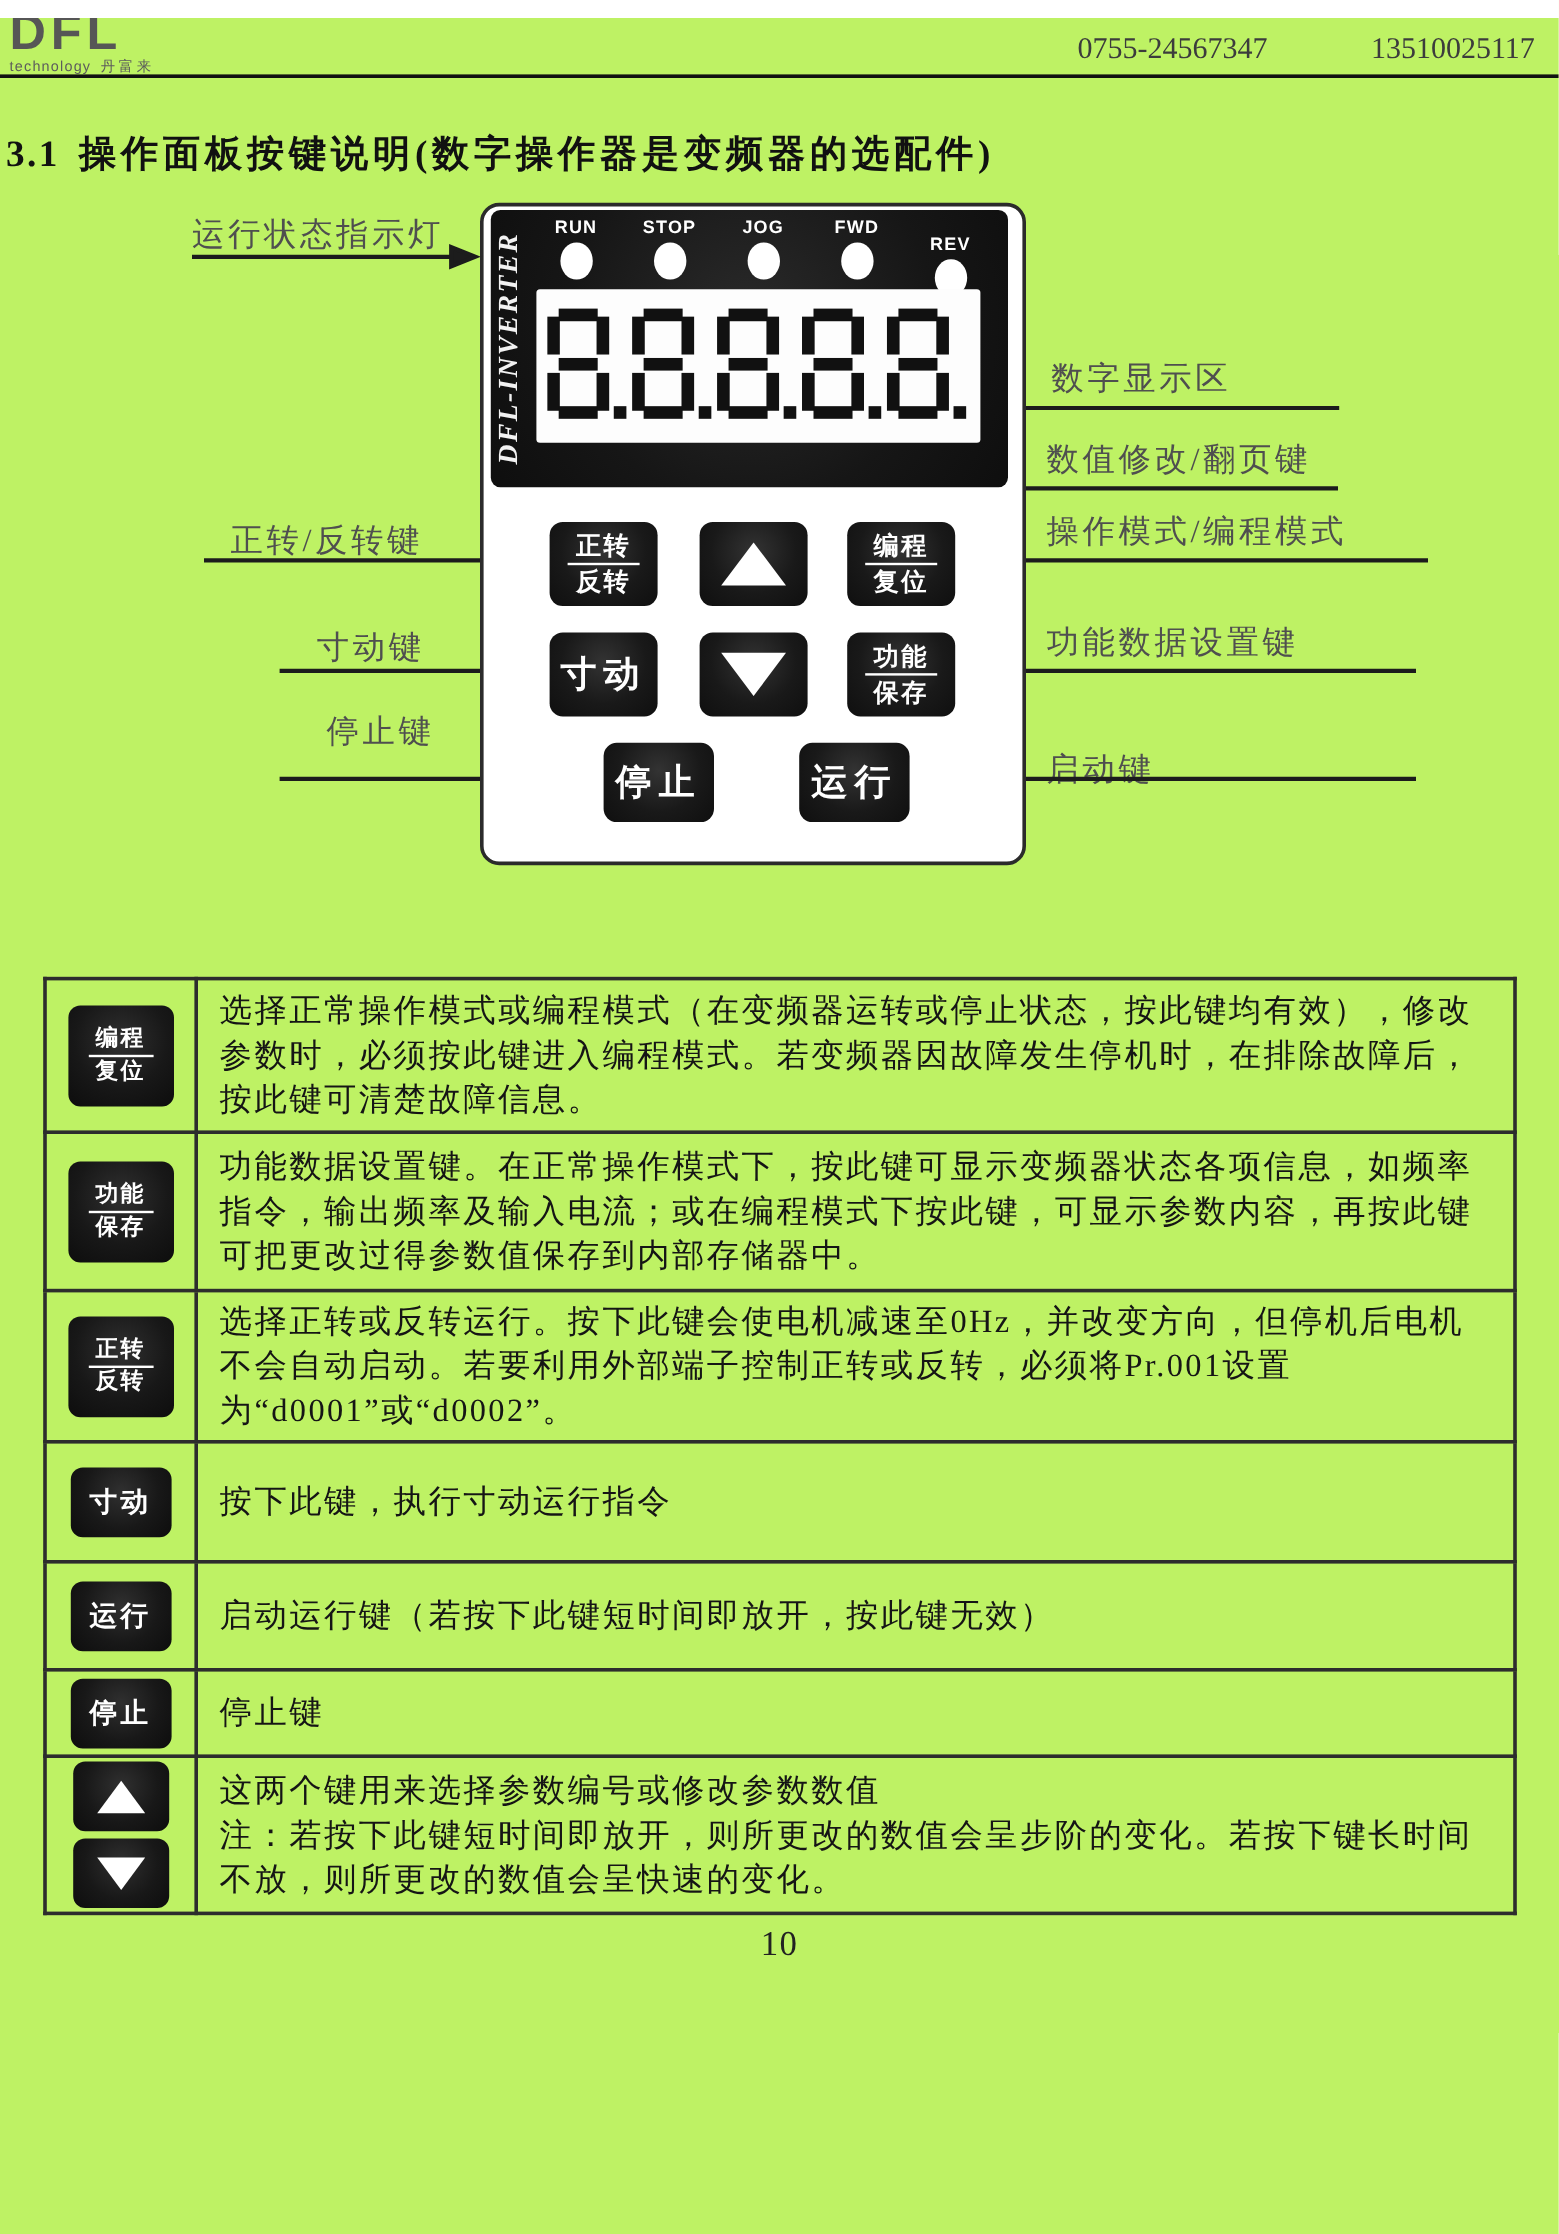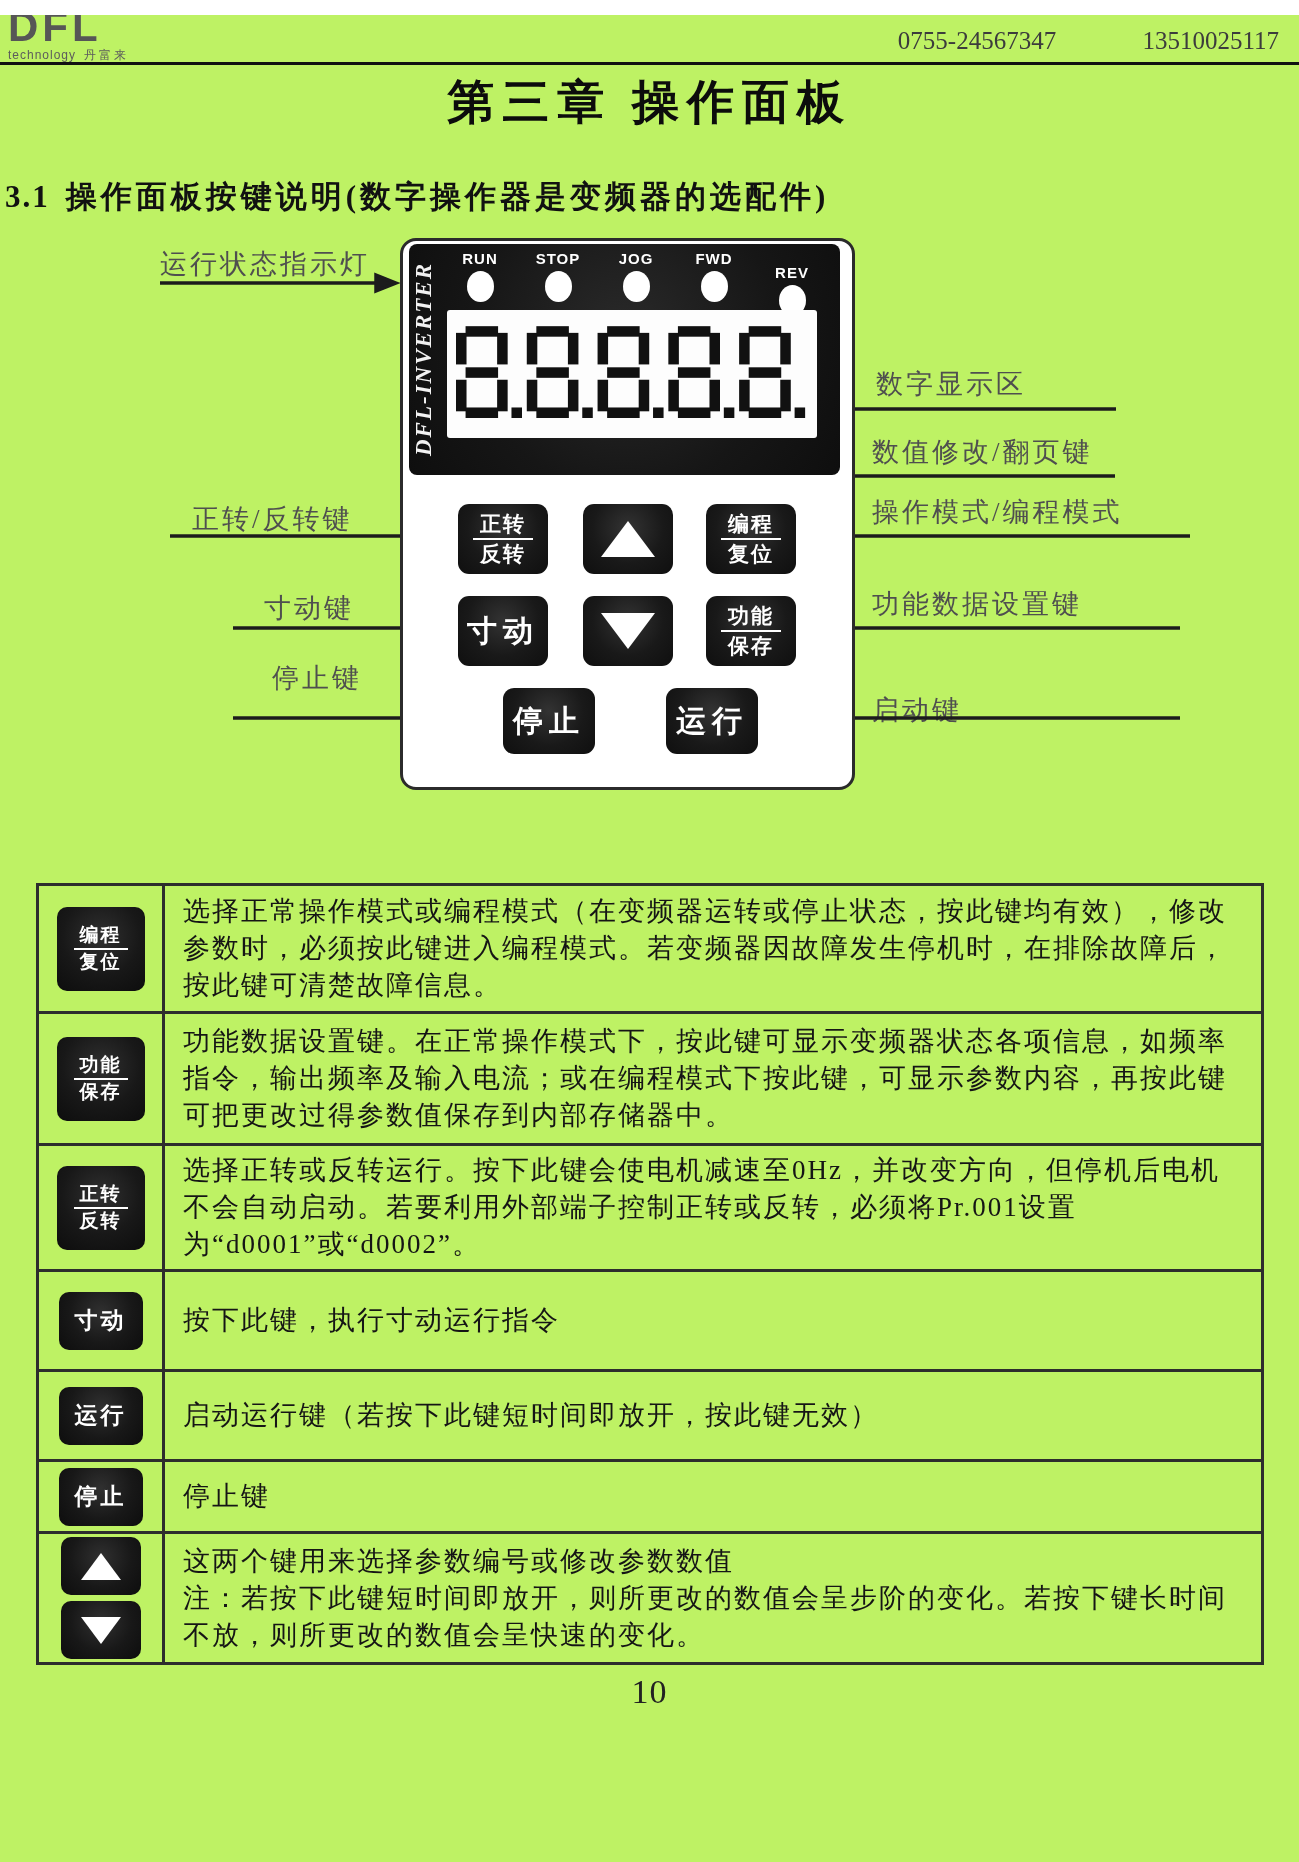--- a/index.html
+++ b/index.html
@@ -54,40 +54,39 @@
   .tkey.two { width:88px; height:84px; }
   .tkey.two span { font-size:19px; font-weight:bold; letter-spacing:2px; line-height:24px; }
   .tkey.two .top { border-bottom:2px solid #fff; padding:0 6px 1px; }
   .tkey.one { width:84px; height:58px; font-size:23px; font-weight:bold; letter-spacing:3px; }
   .tkey.arrow { width:80px; height:58px; }
   .tkey.arrow .tri-up { border-left-width:20px; border-right-width:20px; border-bottom-width:27px; }
   .tkey.arrow .tri-down { border-left-width:20px; border-right-width:20px; border-top-width:27px; }
   .keystack .tkey { margin:3px 0; }
 
   
-  .pageno { margin-top:8px; text-align:center; font-size:34px; color:#222; letter-spacing:1px; }
+  .pageno { margin-top:8px; text-align:center; font-size:29px; color:#222; letter-spacing:1px; }
   .botrule { position:absolute; left:0; right:0; bottom:2px; height:2px; background:#3a3a3a; }
 </style>
 </head>
 <body>
 
 <div class="page">
 
   <div class="hdr">
     <div class="logo">
       <div class="logo-dfl">DFL</div>
       <div class="logo-sub"><span>technology</span><span class="cn">丹富来</span></div>
     </div>
     <div class="phones">
       <span>0755-24567347</span>
       <span>13510025117</span>
     </div>
   </div>
 
-  <div class="title">第三章 操作面板</div>
 
   <div class="sec-head">
     <span class="num">3.1</span><span>操作面板按键说明(数字操作器是变频器的选配件)</span>
   </div>
 
 
   <div class="diagram">
 
     <div class="dlabel" style="left:160px; top:28px;">运行状态指示灯</div>
     <div class="dlabel" style="left:192px; top:283px;">正转/反转键</div>

